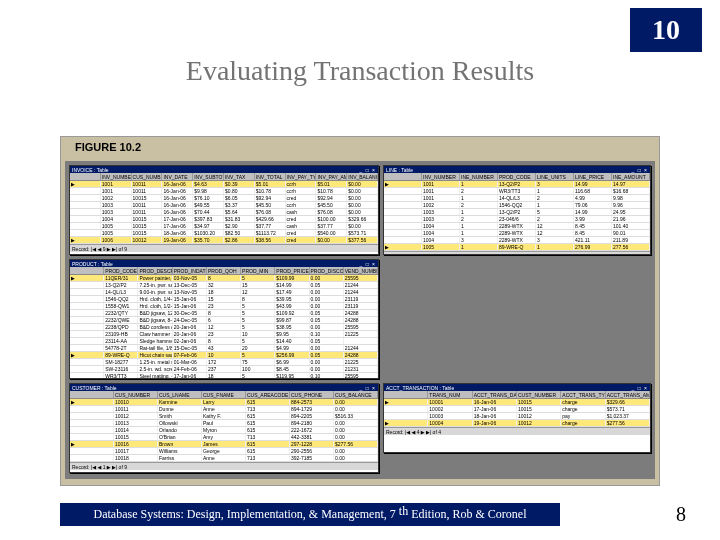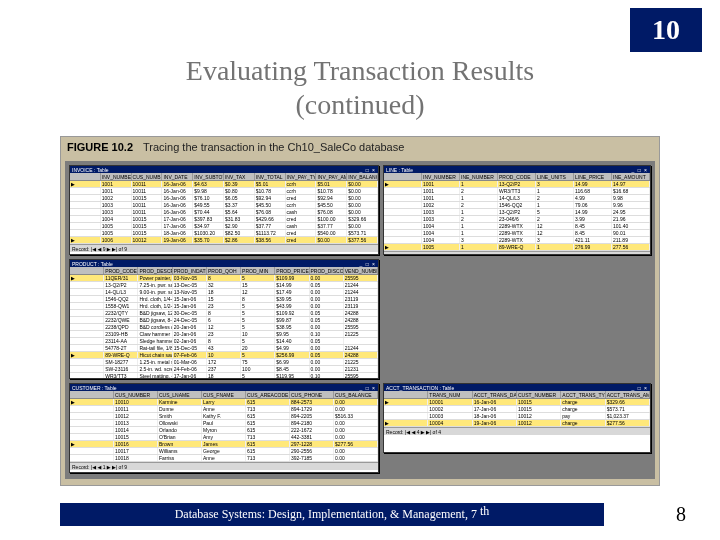--- a/index.html
+++ b/index.html
@@ -38,21 +38,21 @@
     top: 136px;
     left: 60px;
     width: 600px;
     height: 350px;
     background: #c9bfa3;
     border: 1px solid #999;
     overflow: hidden;
   }
   .figure-header {
     background: #c9bfa3;
-    padding: 4px 6px;
+    padding: 4px 14px;
     font-size: 11px;
     display: flex;
     align-items: baseline;
   }
   .figure-label {
     font-weight: bold;
     font-family: Arial, sans-serif;
     margin-right: 10px;
   }
   .figure-caption {
@@ -120,21 +120,21 @@
   .t-invoice   { top: 4px;   left: 4px;   width: 310px; height: 90px; }
   .t-line      { top: 4px;   left: 318px; width: 268px; height: 90px; }
   .t-product   { top: 98px;  left: 4px;   width: 310px; height: 120px; }
   .t-customer  { top: 222px; left: 4px;   width: 310px; height: 90px; }
   .t-acct      { top: 222px; left: 318px; width: 268px; height: 70px; }
 
   .footer-bar {
     position: absolute;
     bottom: 14px;
     left: 60px;
-    width: 544px;
+    width: 500px;
     background: #001a66;
     color: #fff;
     font-family: "Times New Roman", serif;
     font-size: 12px;
     padding: 4px 10px;
     display: flex;
     align-items: center;
     justify-content: center;
     gap: 3px;
   }
@@ -148,27 +148,25 @@
     color: #000;
   }
 </style>
 </head>
 <body>
 
 <div class="chapter-badge">10</div>
 
 <div class="slide-title">
   <span>Evaluating Transaction Results</span><br>
-  <span>(continued)</span>
 </div>
 
 <div class="figure-wrap">
   <div class="figure-header">
     <span class="figure-label">FIGURE 10.2</span>
-    <span class="figure-caption">Tracing the transaction in the Ch10_SaleCo database</span>
   </div>
   <div class="db-area">
 
     <div class="db-table t-invoice">
       <div class="tbar">
         <span>INVOICE : Table</span>
         <span class="tctl">_ □ ×</span>
       </div>
       <div class="thead">
           <span></span>
@@ -739,15 +737,16 @@
         </div>
       <div class="nav">Record: |◀ ◀  4  ▶ ▶| of 4</div>
     </div>
 
   </div>
 </div>
 
 <div class="footer-bar">
   <span>Database Systems: Design, Implementation, &amp; Management, 7</span>
     <span class="sup">th</span>
+    <span> Edition, Rob &amp; Coronel</span>
 </div>
 
 <div class="page-number">8</div>
 
 </body></html>

